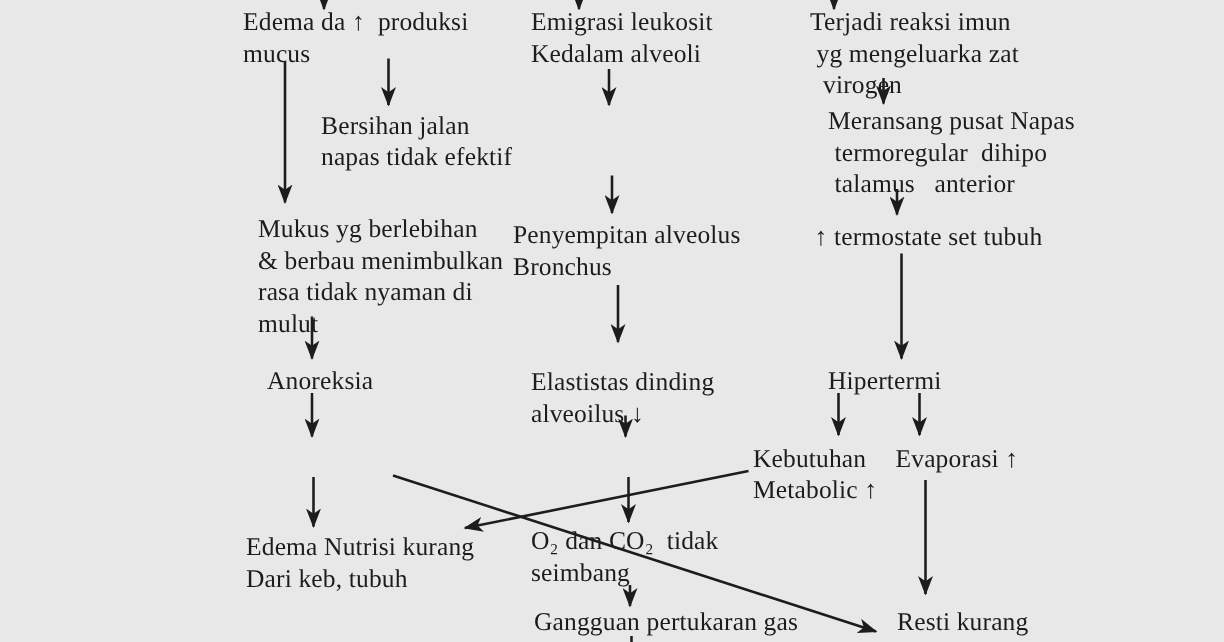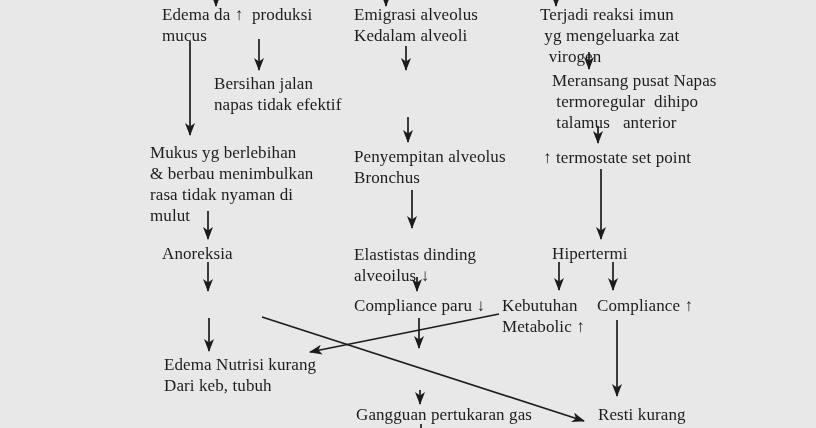--- a/index.html
+++ b/index.html
@@ -59,43 +59,44 @@
 
       <line x1="246" y1="317" x2="568" y2="421" marker-end="url(#ah)"></line>
       <line x1="483" y1="314" x2="294" y2="352" marker-end="url(#ah)"></line>
     </g>
   </svg>
 
   <div class="node" style="left:146px;top:4px">Edema da ↑  produksi
 mucus</div>
   <div class="node" style="left:198px;top:73px">Bersihan jalan
 napas tidak efektif</div>
-  <div class="node" style="left:134px;top:142px">Mukus yg berlebihan
+  <div class="node" style="left:156px;top:142px">Mukus yg berlebihan
 &amp; berbau menimbulkan
 rasa tidak nyaman di
 mulut</div>
-  <div class="node" style="left:146px;top:243px">Anoreksia</div>
+  <div class="node" style="left:162px;top:243px">Anoreksia</div>
   <div class="node" style="left:148px;top:354px">Edema Nutrisi kurang
 Dari keb, tubuh</div>
 
-  <div class="node" style="left:338px;top:4px">Emigrasi alveolus
+  <div class="node" style="left:338px;top:4px">Emigrasi leukosit
 Kedalam alveoli</div>
-  <div class="node" style="left:338px;top:146px">Penyempitan alveolus
+  <div class="node" style="left:326px;top:146px">Penyempitan alveolus
 Bronchus</div>
   <div class="node" style="left:338px;top:244px">Elastistas dinding
 alveoilus ↓</div>
-  <div class="node" style="left:338px;top:295px">Compliance paru ↓</div>
+  <div class="node" style="left:338px;top:350px">O₂ dan CO₂  tidak
+seimbang</div>
   <div class="node" style="left:340px;top:404px">Gangguan pertukaran gas</div>
 
   <div class="node" style="left:524px;top:4px">Terjadi reaksi imun
  yg mengeluarka zat
   virogen</div>
   <div class="node" style="left:536px;top:70px">Meransang pusat Napas
  termoregular  dihipo
  talamus   anterior</div>
-  <div class="node" style="left:527px;top:147px">↑ termostate set point</div>
+  <div class="node" style="left:527px;top:147px">↑ termostate set tubuh</div>
   <div class="node" style="left:486px;top:295px">Kebutuhan
 Metabolic ↑</div>
   <div class="node" style="left:536px;top:243px">Hipertermi</div>
-  <div class="node" style="left:581px;top:295px">Compliance ↑</div>
+  <div class="node" style="left:581px;top:295px">Evaporasi ↑</div>
   <div class="node" style="left:582px;top:404px">Resti kurang</div>
 
 </div>
 
 </body></html>

